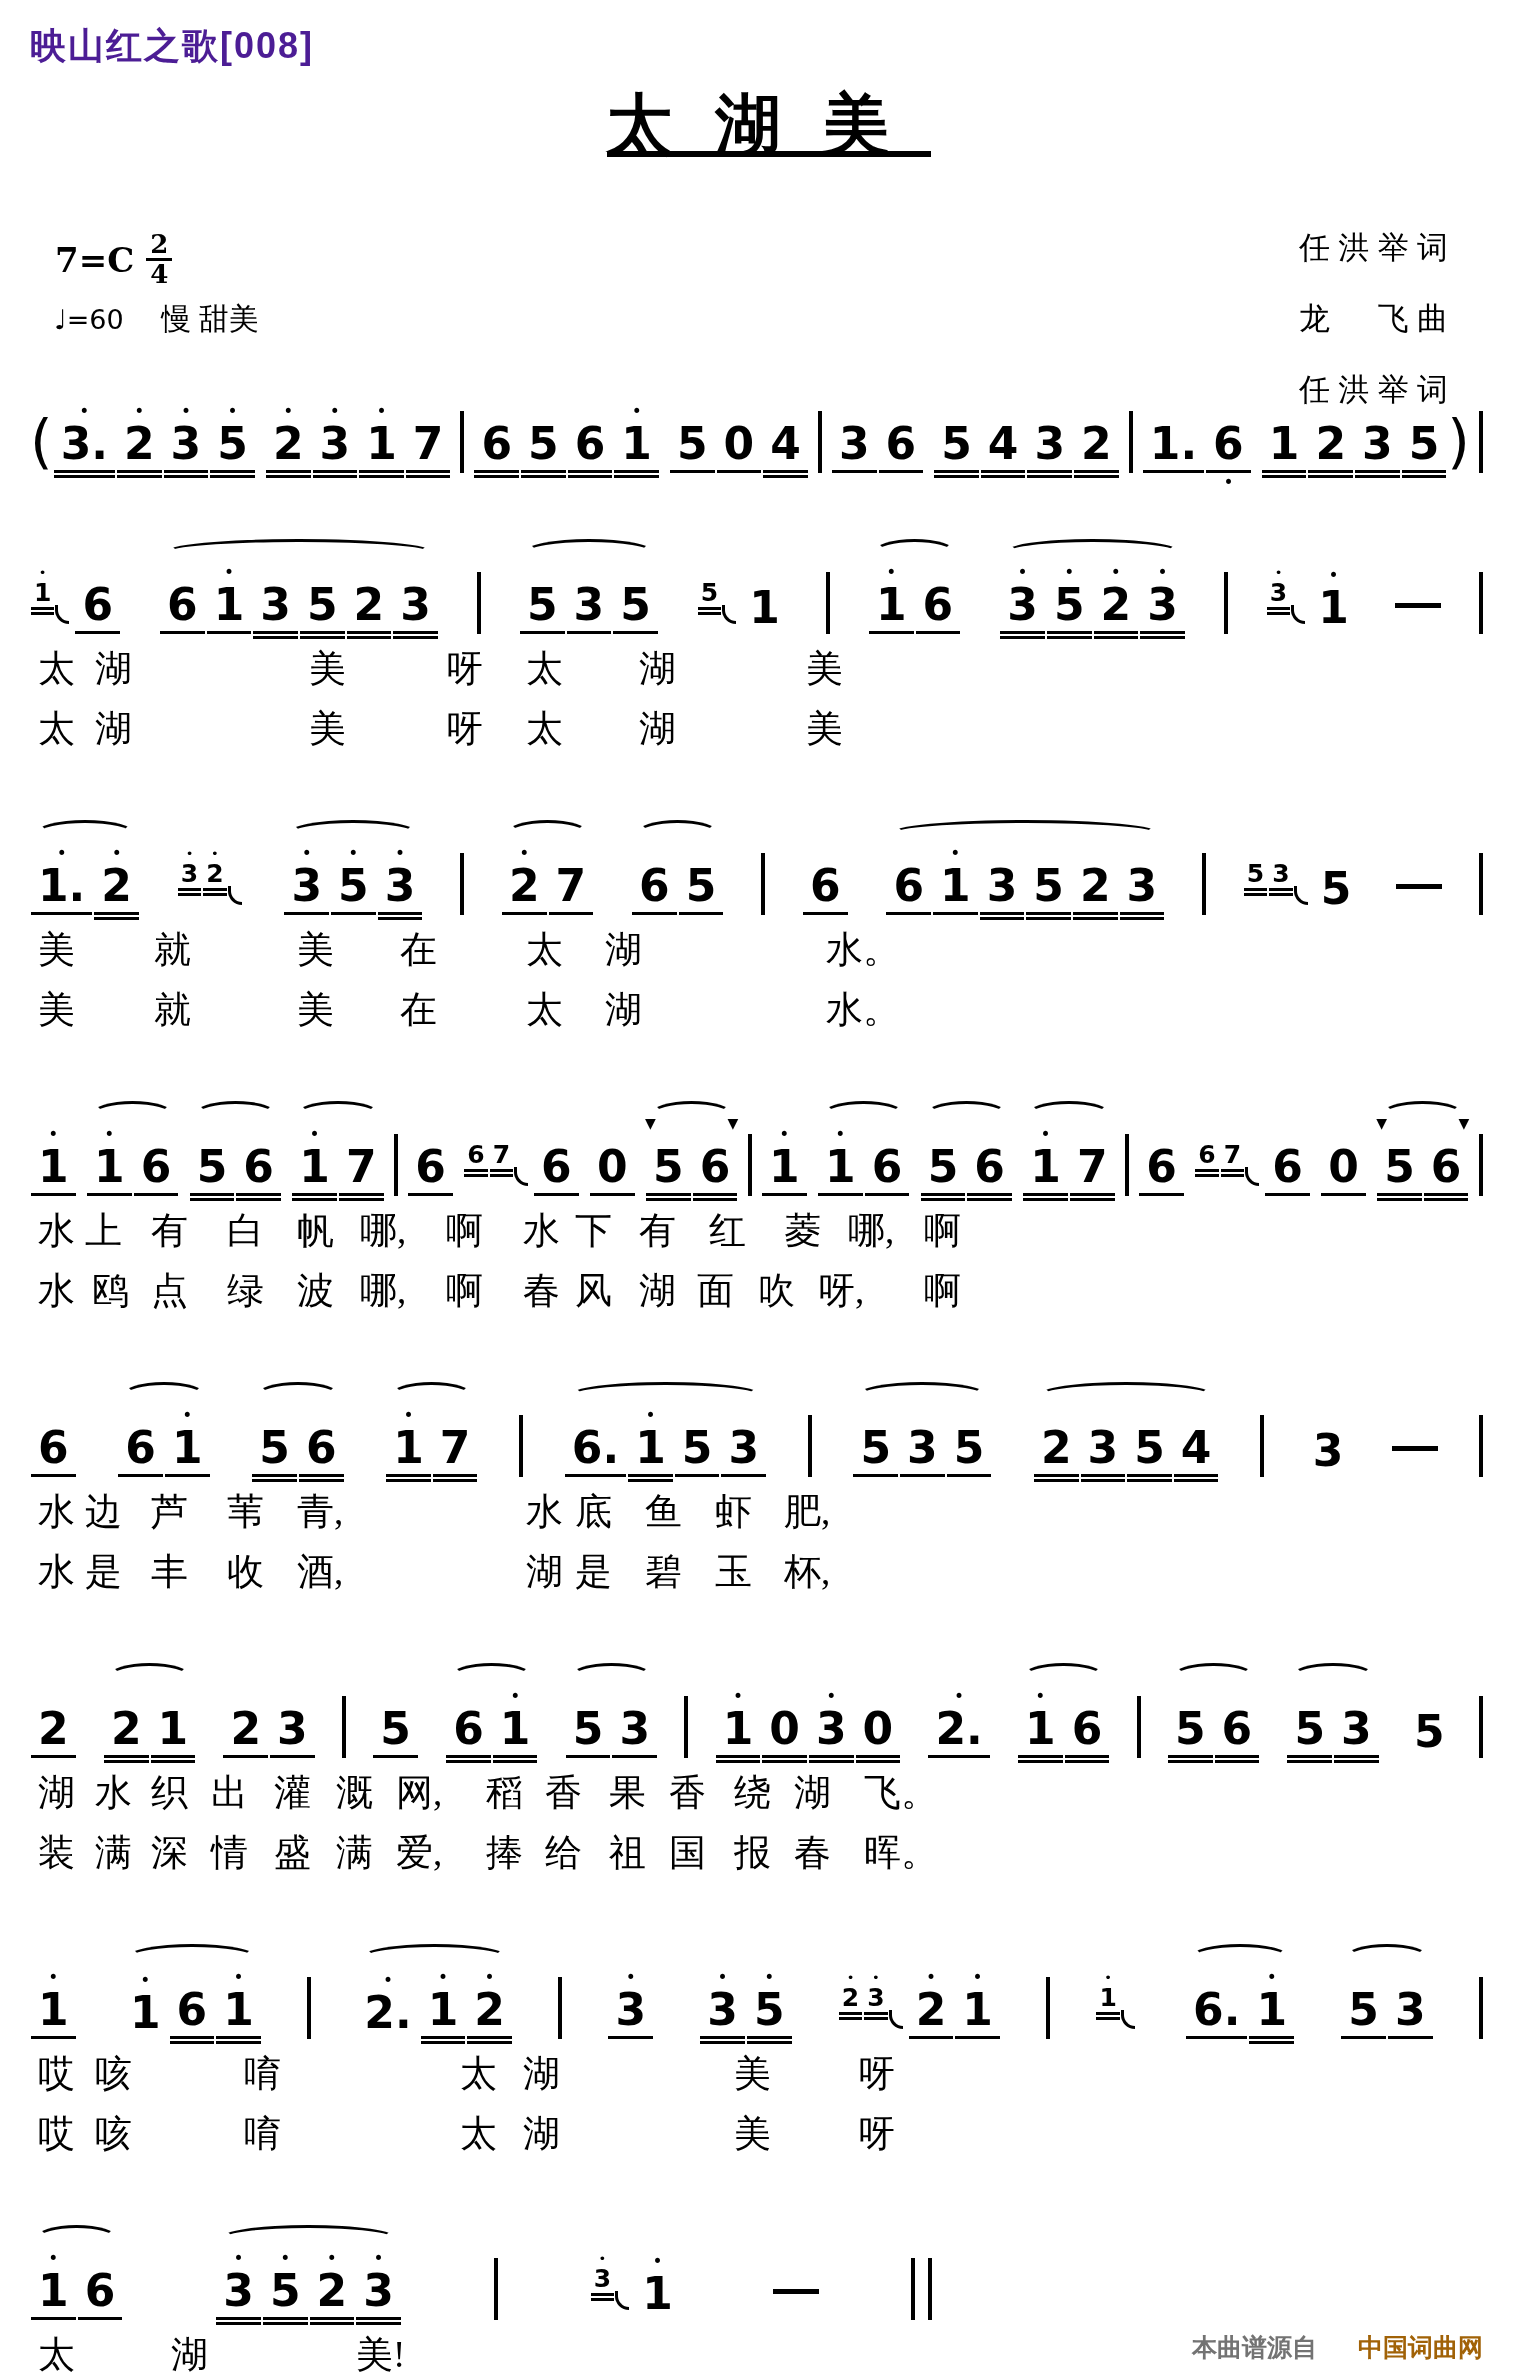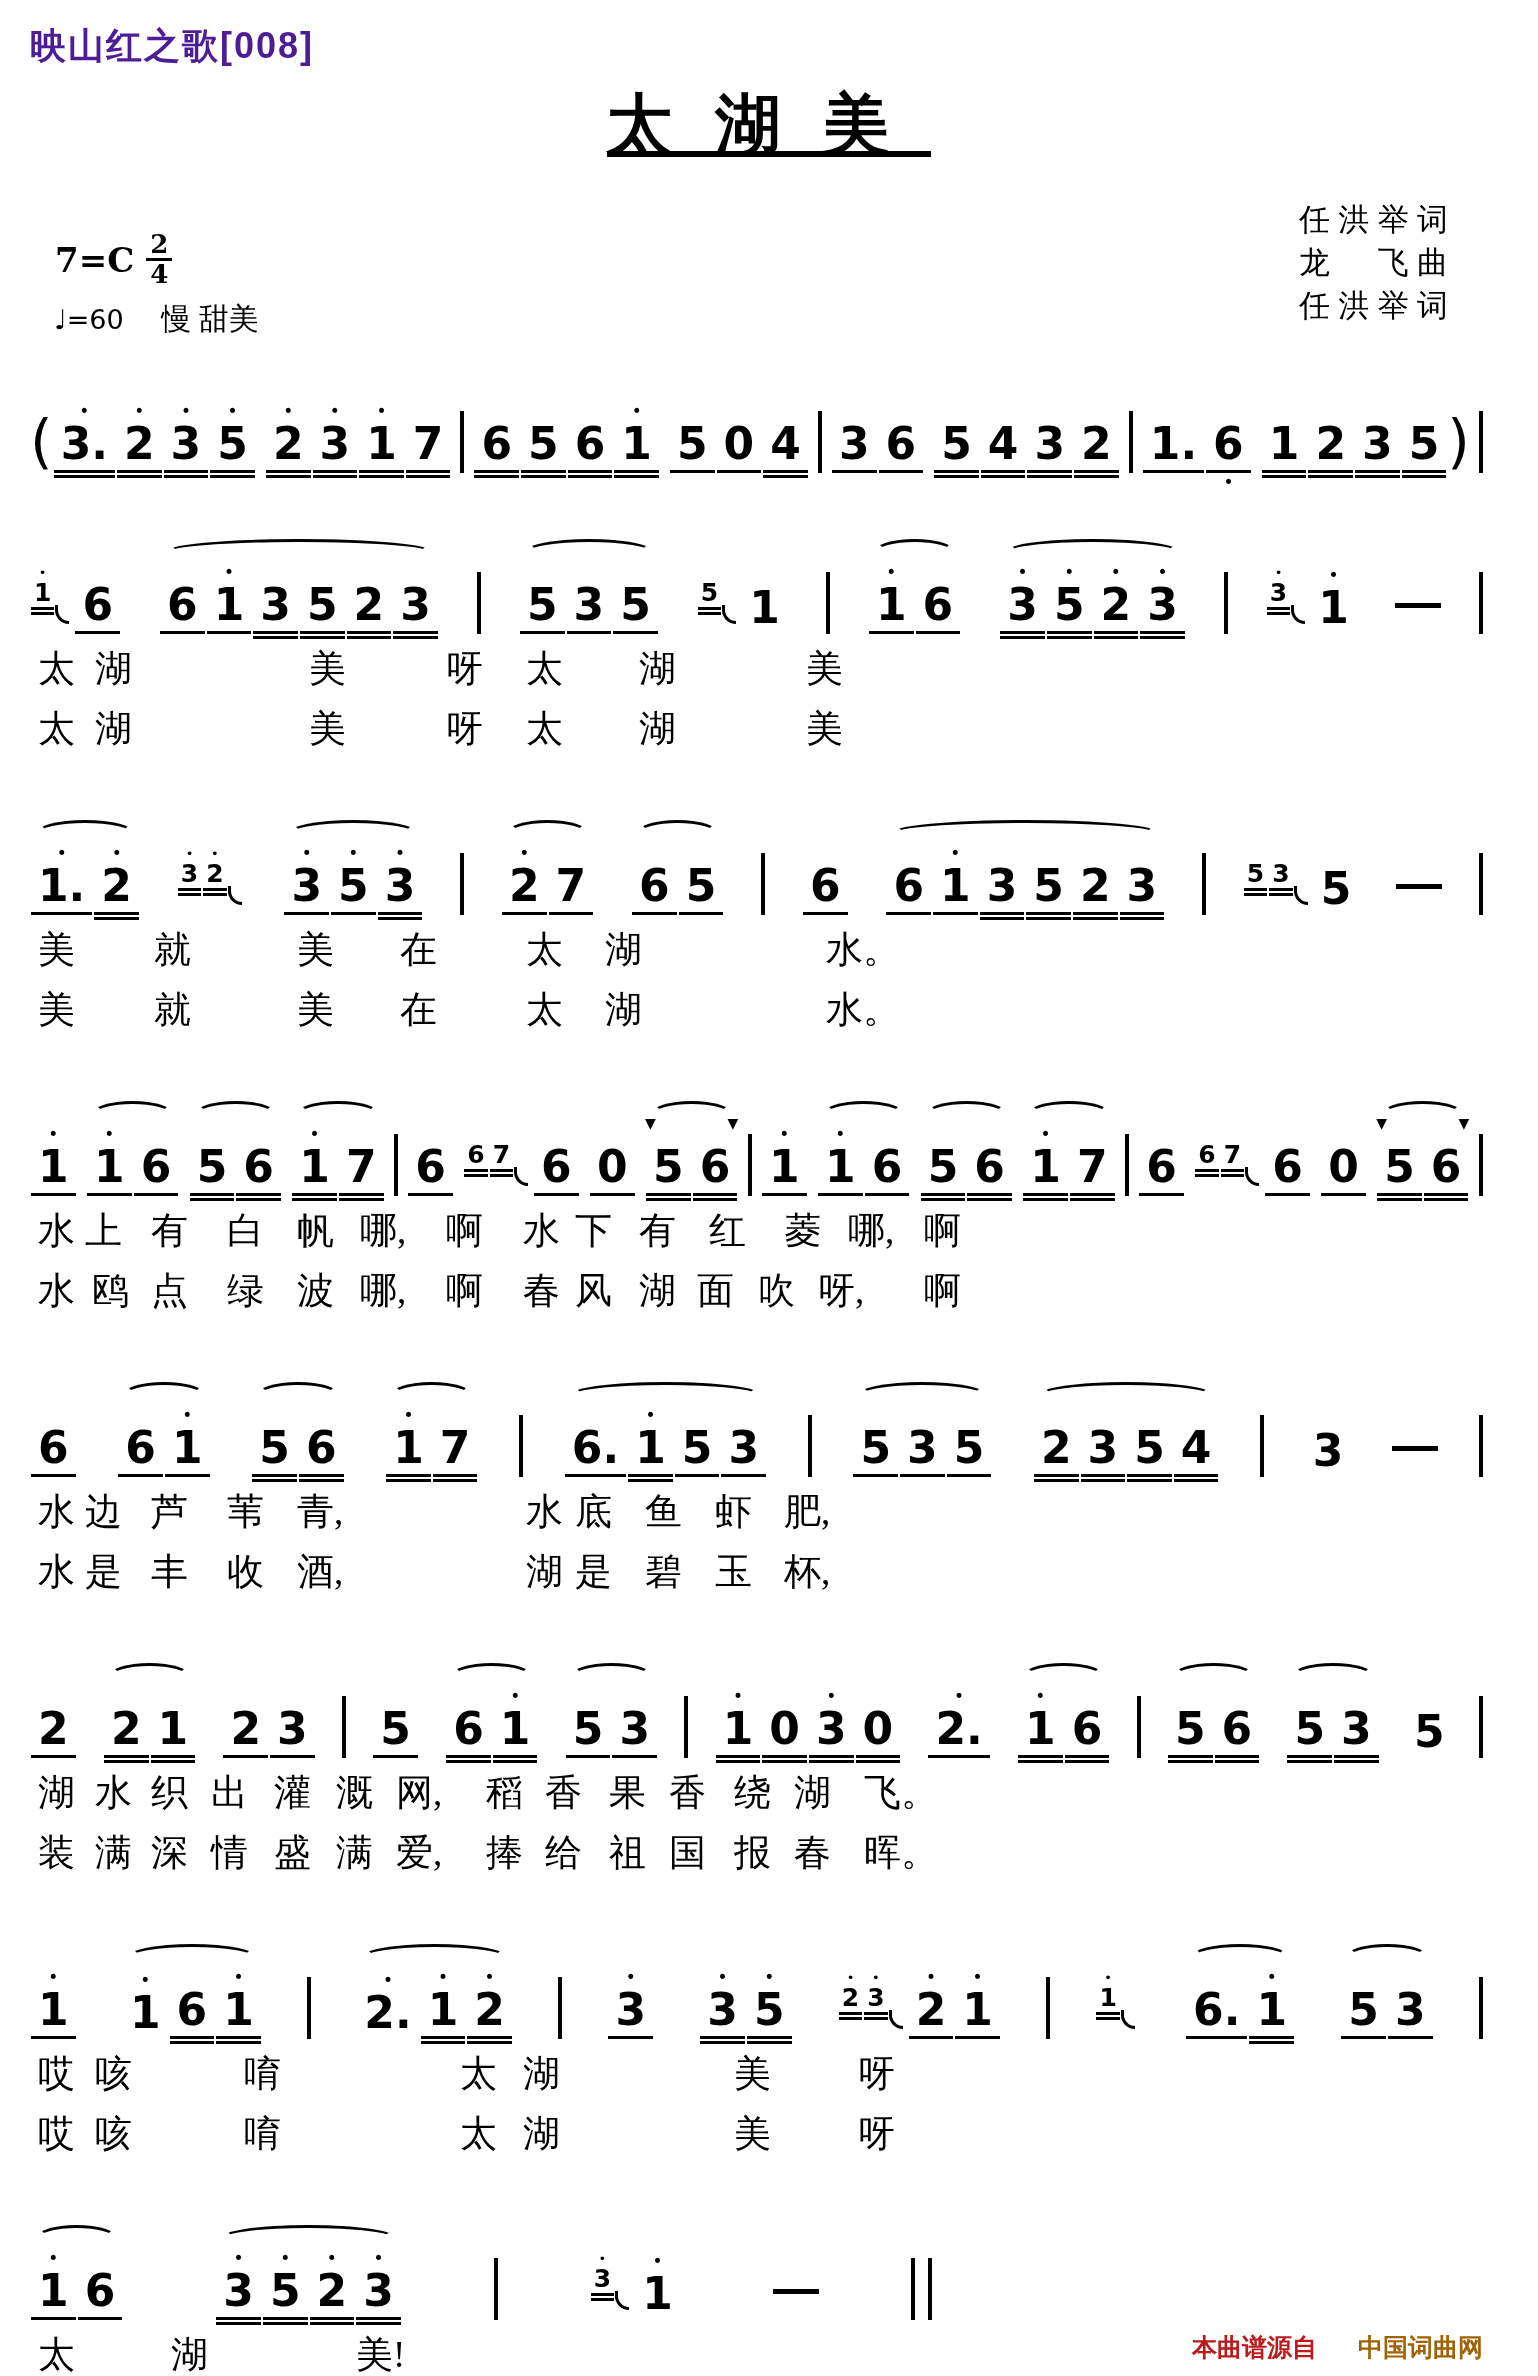--- a/index.html
+++ b/index.html
@@ -3,21 +3,21 @@
 <meta charset="utf-8">
 <style>
   html,body{margin:0;padding:0;background:#888;}
   .page{width:1538px;height:2376px;background:#ffffff;position:relative;overflow:hidden;
         font-family:"Liberation Serif",serif;color:#000;}
   .series{position:absolute;top:22px;left:30px;font-size:36px;font-weight:bold;
           font-family:"Liberation Sans",sans-serif;letter-spacing:2px;}
   .title{position:absolute;top:80px;left:0;right:0;text-align:center;font-size:66px;
          font-weight:bold;letter-spacing:42px;font-family:"Liberation Serif",serif;text-decoration:underline;}
   .credits{position:absolute;top:199px;right:90px;text-align:justify;font-size:31px;line-height:1.38;}
-  .credits div{text-align-last:justify;min-width:149px;}
+  .credits div{text-align-last:justify;min-width:149px;margin-top:28px;}
   .keysig{position:absolute;top:231px;left:55px;font-size:34px;font-weight:bold;
           font-family:"DejaVu Serif",serif;display:flex;align-items:center;}
   .meter{display:inline-flex;flex-direction:column;align-items:center;margin-left:12px;
          font-size:26px;line-height:1.05;font-weight:bold;}
   .meter .num{border-bottom:3px solid #000;padding:0 4px;}
   .tempo{position:absolute;top:299px;left:54px;font-size:30px;}
   .tempo .mk{font-family:"DejaVu Sans",sans-serif;font-size:27px;margin-right:30px;}
   #score{position:absolute;top:370px;left:30px;right:55px;}
   .m-line{display:flex;justify-content:space-between;align-items:flex-end;min-height:103px;
           margin-top:58px;}
@@ -1163,17 +1163,17 @@
         </span>
       </div>
       <div class="lyr">
         <span style="left: 8px;">太</span>
         <span style="left: 141px;">湖</span>
         <span style="left: 326px;">美!</span>
       </div>
     </div>
 
   <div class="footer">
-    <span style="color: #b91c1c;">本曲谱源自</span>
+    <span style="color: #737373;">本曲谱源自</span>
     <span class="site" style="color: #a16207;">中国词曲网</span>
   </div>
 </div>
 
 
 </body></html>

